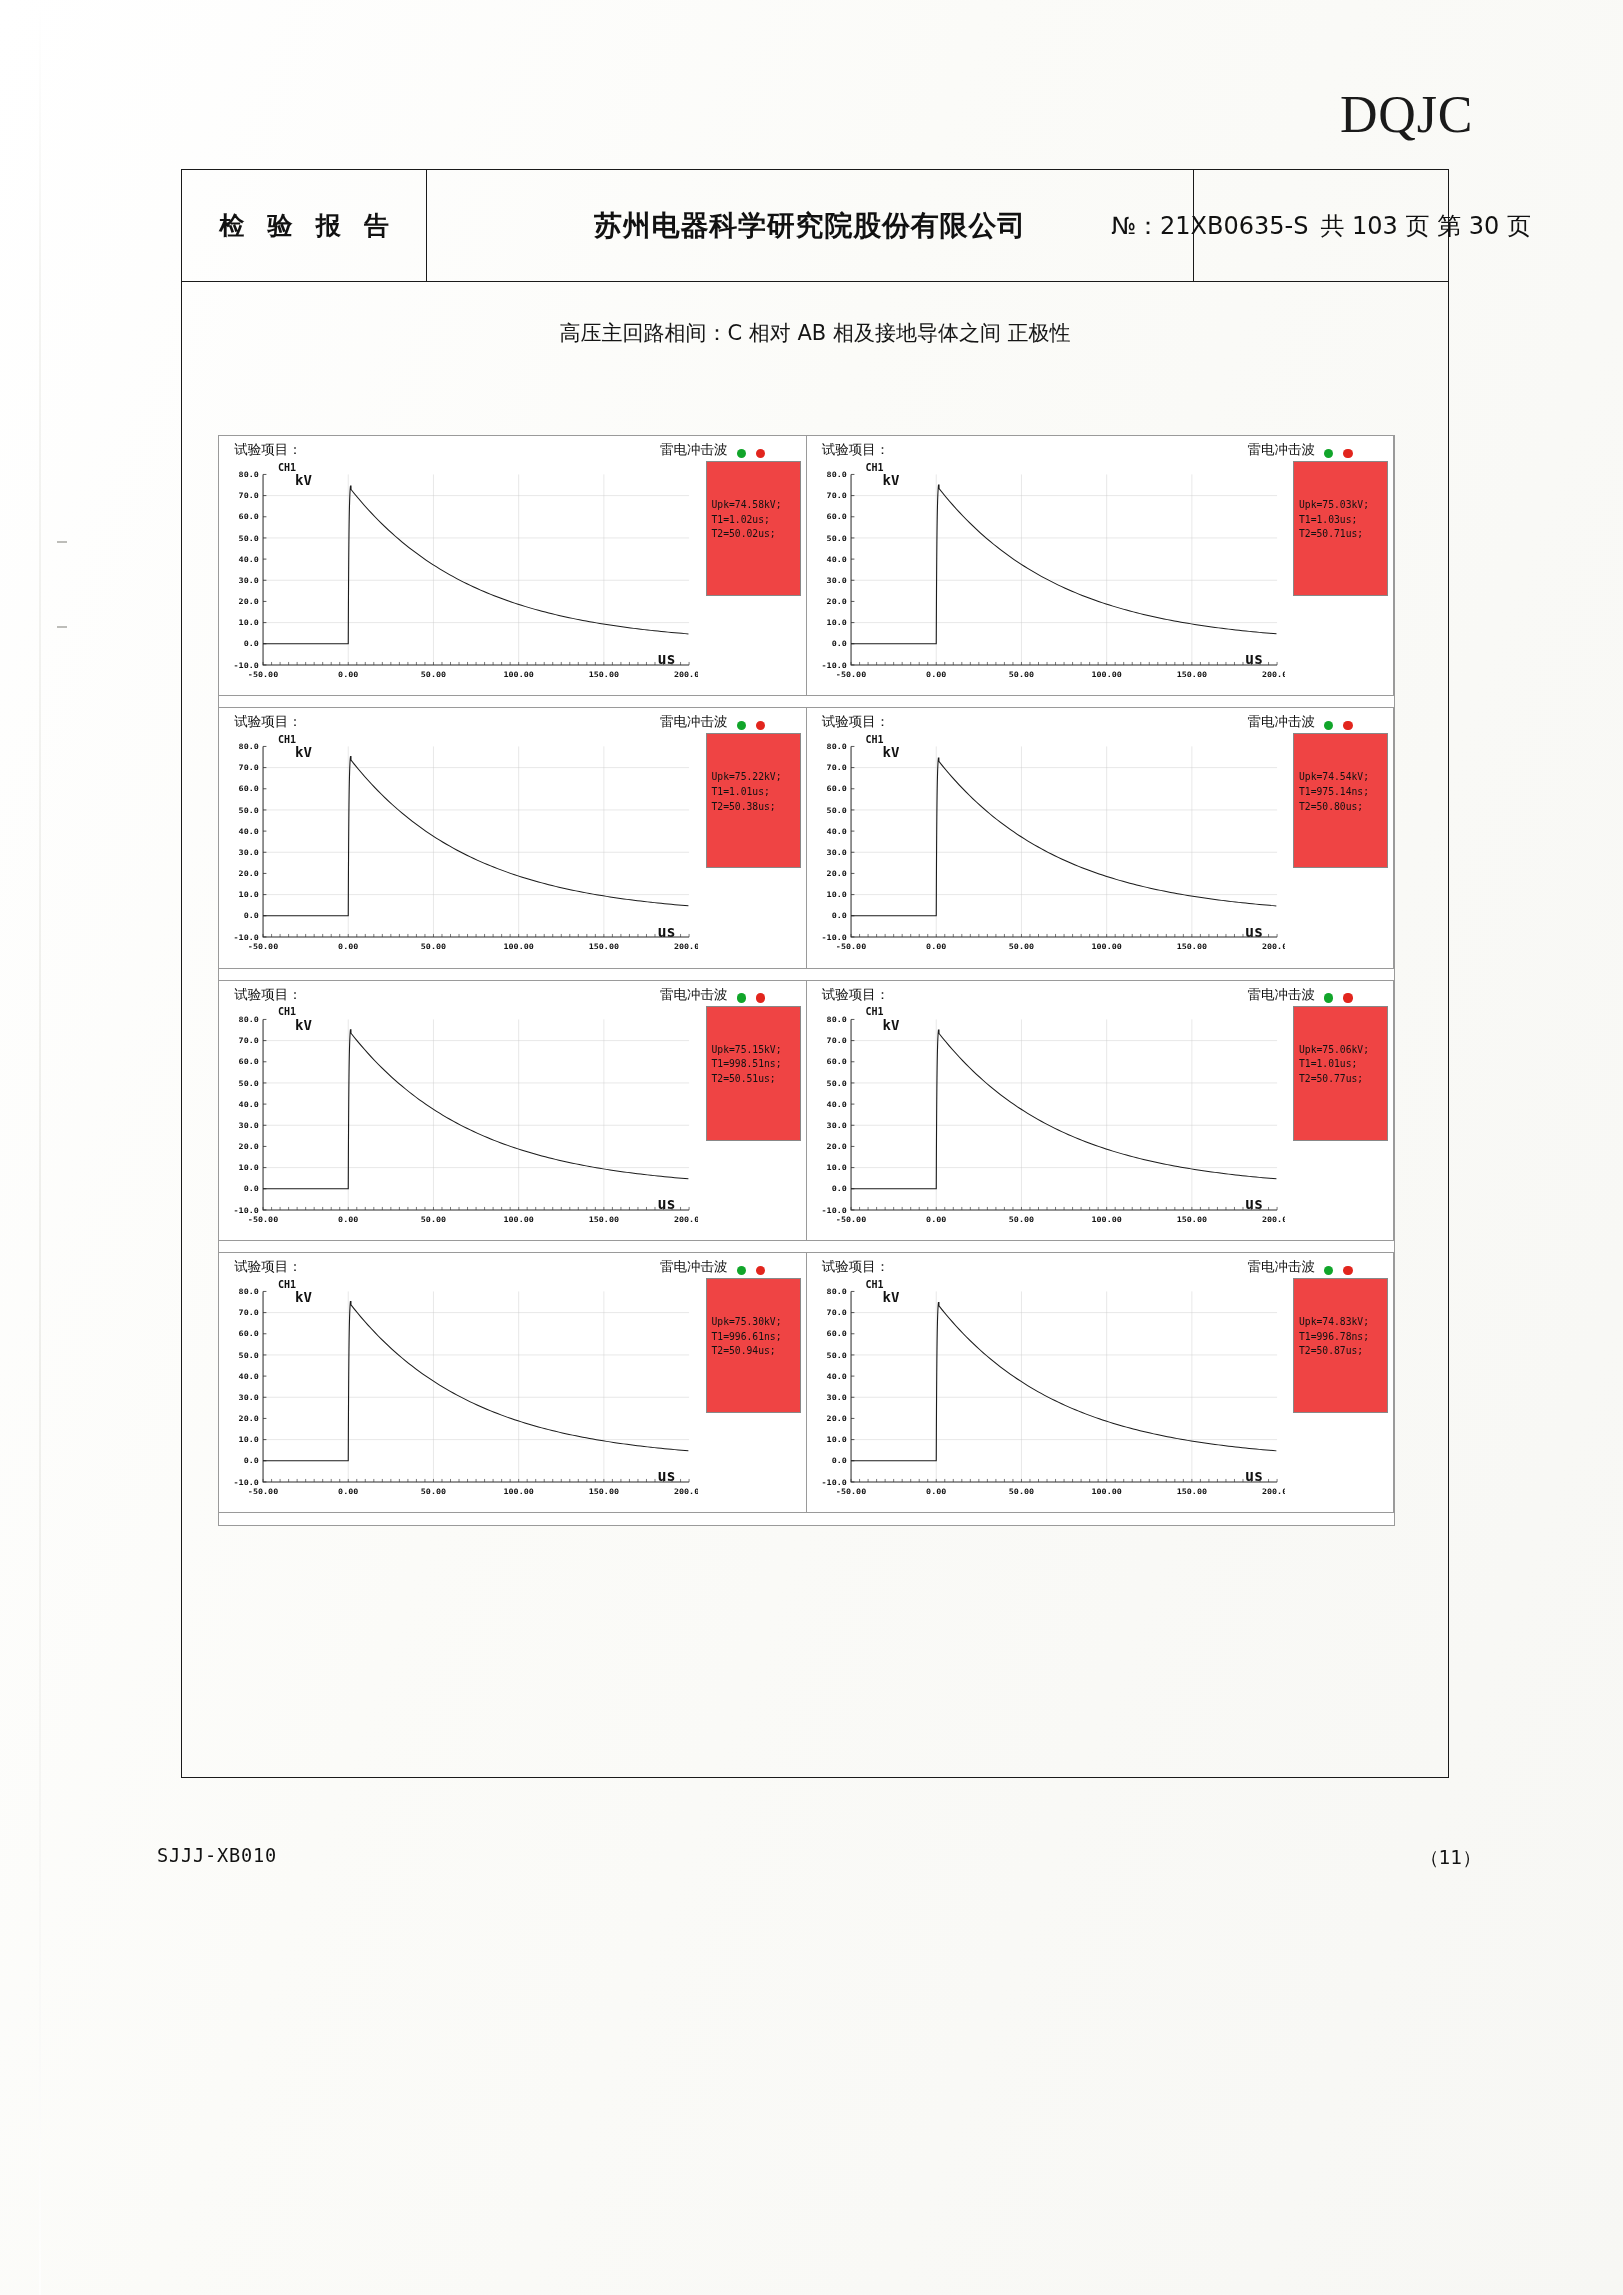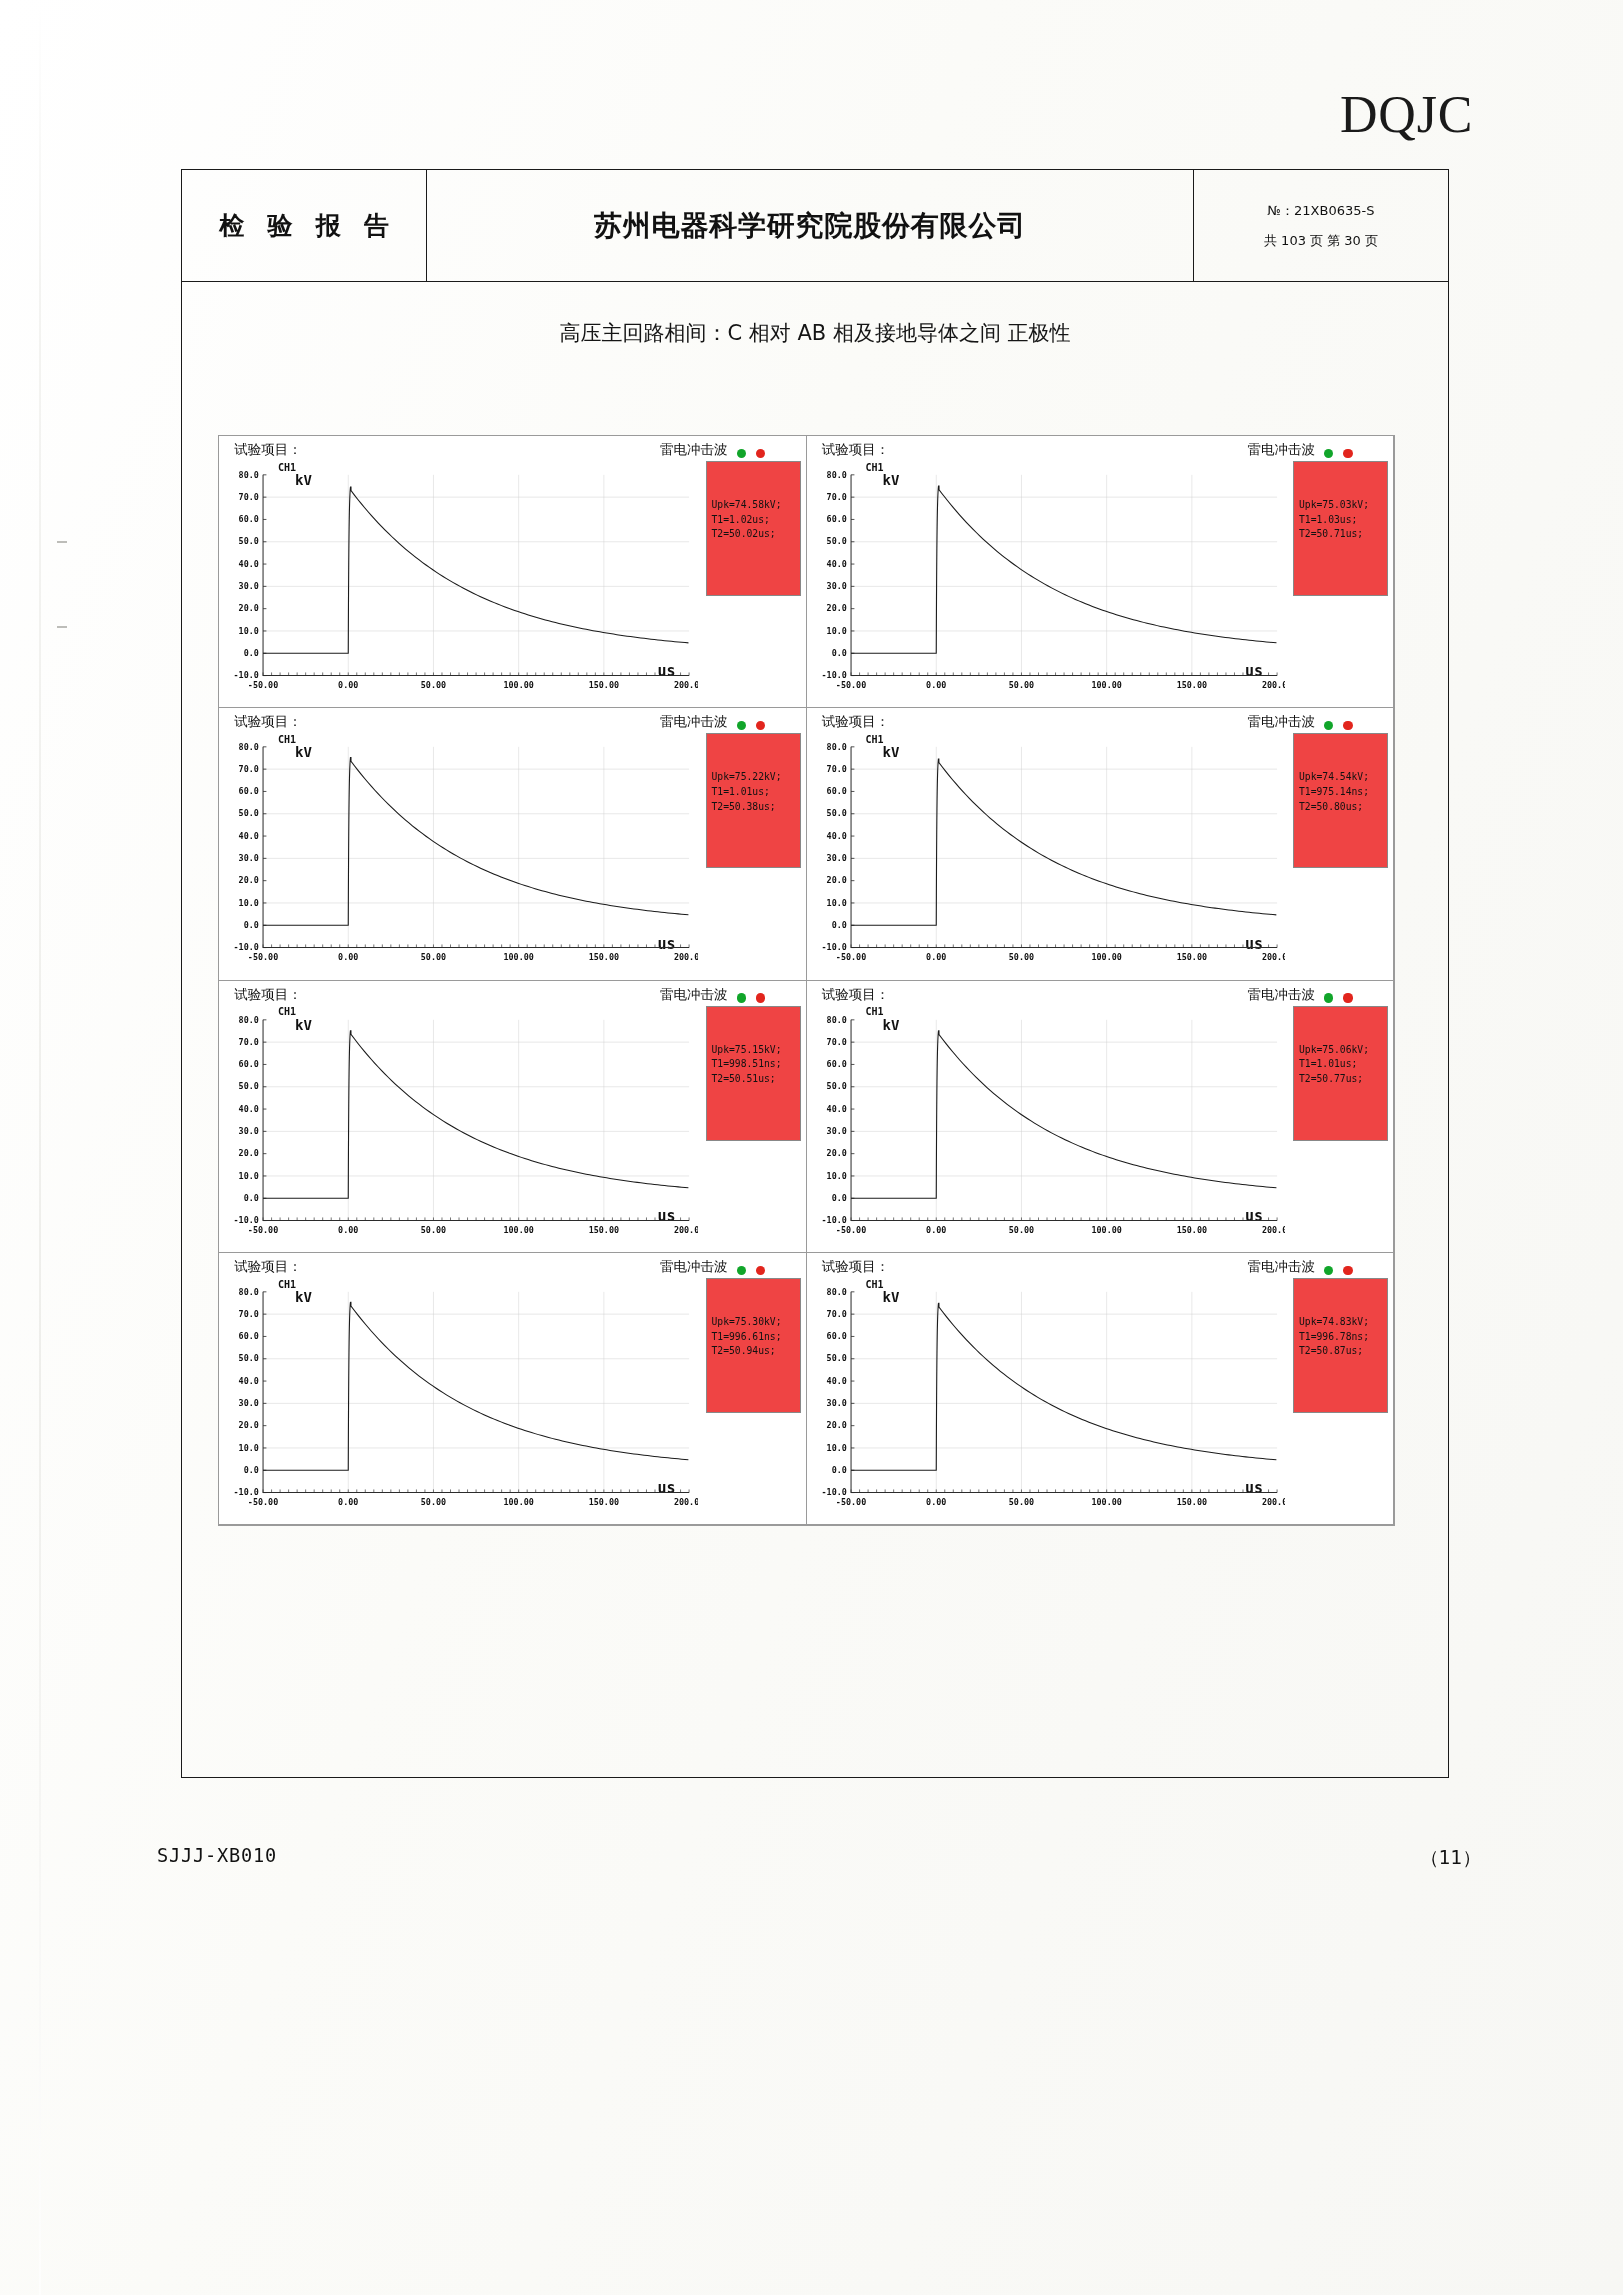--- a/index.html
+++ b/index.html
@@ -54,23 +54,22 @@
     padding-left:8.5px;
   }
   .hdr-mid{
     flex:1;border-right:1.7px solid #1a1a1a;
     font-size:28px;font-weight:700;
     font-family:"DejaVu Sans",sans-serif;
     letter-spacing:0.8px;
   }
   .hdr-right{
     width:254px;
-    flex-direction:column;
     gap:12px;
-    font-size:13px;
+    font-size:24px;
     font-family:"DejaVu Sans",sans-serif;
   }
   .hdr-right .line{white-space:nowrap;}
   .sub-title{
     position:absolute;left:0;top:112px;width:100%;
     text-align:center;
     font-size:21px;
     padding-top:37px;
     font-family:"DejaVu Sans",sans-serif;
     color:#151515;
@@ -83,21 +82,21 @@
     box-sizing:border-box;
     display:grid;
     grid-template-columns:1fr 1fr;
     grid-template-rows:repeat(4,1fr);
     background:#fff;
   }
   .cell{
     border:0.8px solid #9a9a9a;
     box-sizing:border-box;
     position:relative;
-    margin:-0.8px 0 0 -0.8px;
+    margin:-0.8px 0 12px -0.8px;
     background:transparent;
   }
   .cell-top{
     position:absolute;left:0;top:0;width:100%;height:22px;
     display:flex;align-items:center;
     font-size:12px;
     font-family:"DejaVu Sans",sans-serif;
     color:#111;
   }
   .lbl-item{position:absolute;left:15px;top:5px;}

